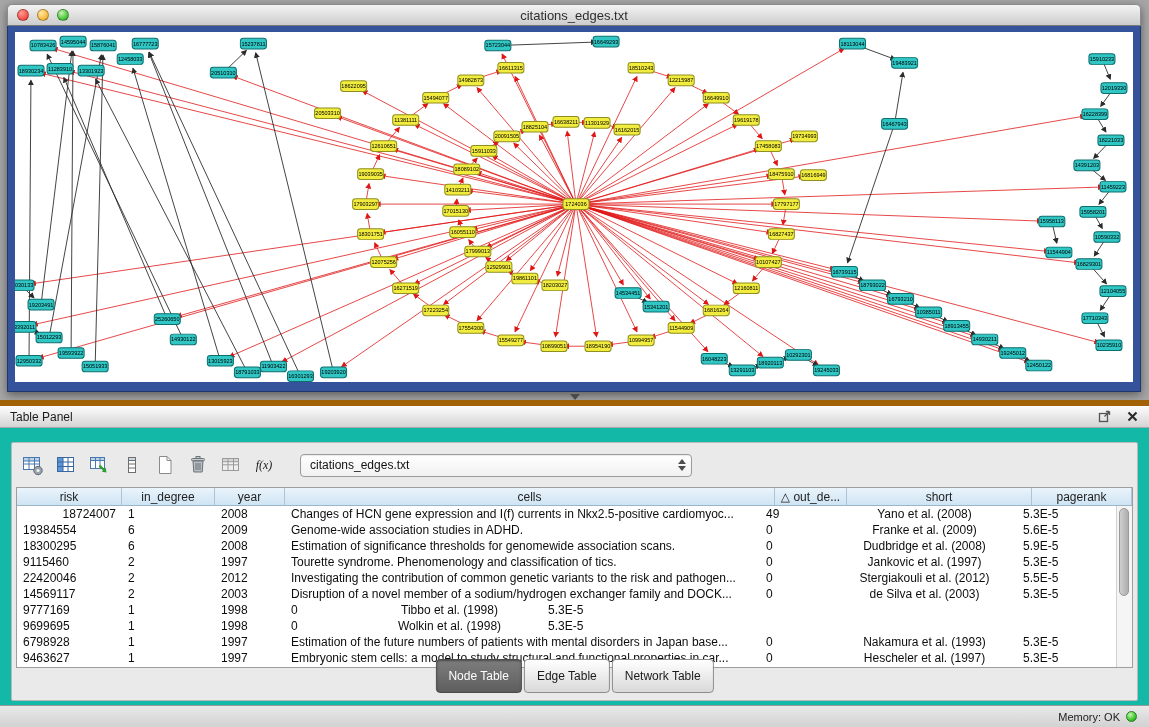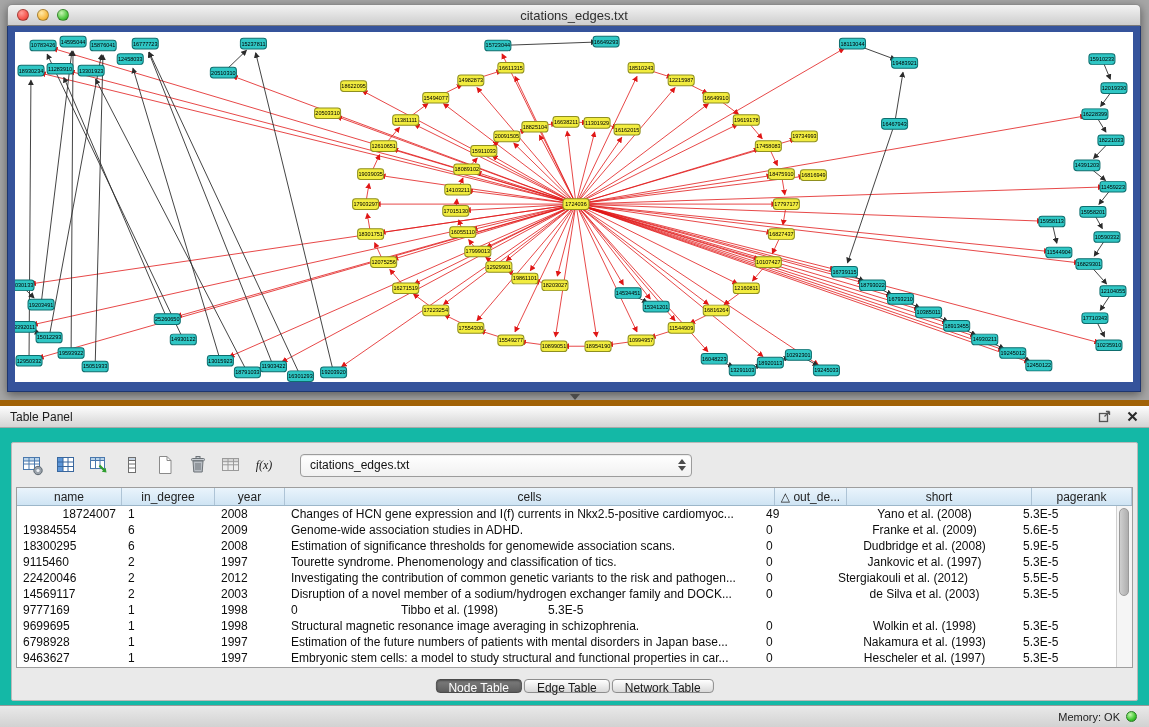--- a/index.html
+++ b/index.html
@@ -58,21 +58,21 @@
   .th{box-sizing:border-box;border-right:1px solid #aec4d6;display:flex;align-items:center;justify-content:center;
     white-space:nowrap;overflow:hidden;}
   .tbody{position:absolute;top:18px;left:0;right:15px;bottom:0;overflow:hidden;}
   .tr{display:flex;height:16px;line-height:16px;font-size:12px;color:#0d0d0d;}
   .td{box-sizing:border-box;padding:0 6px;white-space:nowrap;overflow:hidden;text-overflow:ellipsis;}
   .vscroll{position:absolute;top:18px;right:0;bottom:0;width:15px;background:#f5f5f5;border-left:1px solid #d0d0d0;}
   .vthumb{position:absolute;top:2px;left:2px;width:10px;height:88px;border-radius:5px;
     background:linear-gradient(90deg,#cfcfcf,#aeaeae);border:1px solid #9a9a9a;box-sizing:border-box;}
   
   .tabs{position:absolute;bottom:7px;left:50%;transform:translateX(-50%);display:flex;gap:2px;}
-  .tab{height:14px;line-height:16px;padding:0 12px;font-size:12px;border-radius:4px;
+  .tab{height:34px;line-height:16px;padding:0 12px;font-size:12px;border-radius:4px;
     border:1px solid #8d8d8d;background:linear-gradient(#ffffff,#d9d9d9);color:#1a1a1a;box-sizing:border-box;}
   .tab.selected{background:linear-gradient(#7d7d7d,#5e5e5e);color:#fff;border-color:#4a4a4a;
     box-shadow:inset 0 1px 2px rgba(0,0,0,.4);}
   
   .statusbar{position:absolute;left:0;bottom:0;width:1149px;height:22px;
     background:linear-gradient(#e9e9e9,#d2d2d2);border-top:1px solid #9a9a9a;box-sizing:border-box;}
   .mem{position:absolute;right:12px;top:0;height:21px;display:flex;align-items:center;gap:6px;}
   .mem-label{font-size:11px;color:#222;}
   .mem-dot{width:11px;height:11px;border-radius:50%;box-sizing:border-box;border:1px solid #2a7b24;
     background:radial-gradient(circle at 35% 30%,#c4f6ae,#3ec72e 60%,#1f8f1a);}
@@ -781,21 +781,21 @@
         <div class="combo">
         <span class="combo-label">citations_edges.txt</span>
         <span class="combo-arrows">
             <span class="arr-up"></span>
             <span class="arr-dn"></span>
           </span>
       </div>
     </div>
     <div class="table-wrap">
       <div class="thead">
-          <div class="th" style="flex: 0 0 105px;">name</div>
+          <div class="th" style="flex: 0 0 105px;">risk</div>
           <div class="th" style="flex: 0 0 93px;">in_degree</div>
           <div class="th" style="flex: 0 0 70px;">year</div>
           <div class="th" style="flex: 1 1 auto; min-width: 0px;">cells</div>
           <div class="th" style="flex: 0 0 72px;">△ out_de...</div>
           <div class="th" style="flex: 0 0 185px;">short</div>
           <div class="th" style="flex: 0 0 100px;">pagerank</div>
         </div>
       <div class="tbody">
           <div class="tr">
             <div class="td" style="text-align: right; flex: 0 0 105px;">18724007</div>
@@ -832,21 +832,21 @@
             <div class="td" style="text-align: left; flex: 0 0 72px;">0</div>
             <div class="td" style="text-align: center; flex: 0 0 185px;">Jankovic et al. (1997)</div>
             <div class="td" style="text-align: left; flex: 0 0 100px;">5.3E-5</div>
           </div>
           <div class="tr">
             <div class="td" style="text-align: left; flex: 0 0 105px;">22420046</div>
             <div class="td" style="text-align: left; flex: 0 0 93px;">2</div>
             <div class="td" style="text-align: left; flex: 0 0 70px;">2012</div>
             <div class="td" style="text-align: left; flex: 1 1 auto; min-width: 0px;">Investigating the contribution of common genetic variants to the risk and pathogen...</div>
             <div class="td" style="text-align: left; flex: 0 0 72px;">0</div>
-            <div class="td" style="text-align: left; flex: 0 0 185px;">Stergiakouli et al. (2012)</div>
+            <div class="td" style="text-align: center; flex: 0 0 185px;">Stergiakouli et al. (2012)</div>
             <div class="td" style="text-align: left; flex: 0 0 100px;">5.5E-5</div>
           </div>
           <div class="tr">
             <div class="td" style="text-align: left; flex: 0 0 105px;">14569117</div>
             <div class="td" style="text-align: left; flex: 0 0 93px;">2</div>
             <div class="td" style="text-align: left; flex: 0 0 70px;">2003</div>
             <div class="td" style="text-align: left; flex: 1 1 auto; min-width: 0px;">Disruption of a novel member of a sodium/hydrogen exchanger family and DOCK...</div>
             <div class="td" style="text-align: left; flex: 0 0 72px;">0</div>
             <div class="td" style="text-align: center; flex: 0 0 185px;">de Silva et al. (2003)</div>
             <div class="td" style="text-align: left; flex: 0 0 100px;">5.3E-5</div>
@@ -856,21 +856,20 @@
             <div class="td" style="text-align: left; flex: 0 0 93px;">1</div>
             <div class="td" style="text-align: left; flex: 0 0 70px;">1998</div>
             <div class="td" style="text-align: left; flex: 0 0 72px;">0</div>
             <div class="td" style="text-align: center; flex: 0 0 185px;">Tibbo et al. (1998)</div>
             <div class="td" style="text-align: left; flex: 0 0 100px;">5.3E-5</div>
           </div>
           <div class="tr">
             <div class="td" style="text-align: left; flex: 0 0 105px;">9699695</div>
             <div class="td" style="text-align: left; flex: 0 0 93px;">1</div>
             <div class="td" style="text-align: left; flex: 0 0 70px;">1998</div>
-            <div class="td" style="text-align: left; flex: 1 1 auto; min-width: 0px;">Structural magnetic resonance image averaging in schizophrenia.</div>
             <div class="td" style="text-align: left; flex: 0 0 72px;">0</div>
             <div class="td" style="text-align: center; flex: 0 0 185px;">Wolkin et al. (1998)</div>
             <div class="td" style="text-align: left; flex: 0 0 100px;">5.3E-5</div>
           </div>
           <div class="tr">
             <div class="td" style="text-align: left; flex: 0 0 105px;">6798928</div>
             <div class="td" style="text-align: left; flex: 0 0 93px;">1</div>
             <div class="td" style="text-align: left; flex: 0 0 70px;">1997</div>
             <div class="td" style="text-align: left; flex: 1 1 auto; min-width: 0px;">Estimation of the future numbers of patients with mental disorders in Japan base...</div>
             <div class="td" style="text-align: left; flex: 0 0 72px;">0</div>

